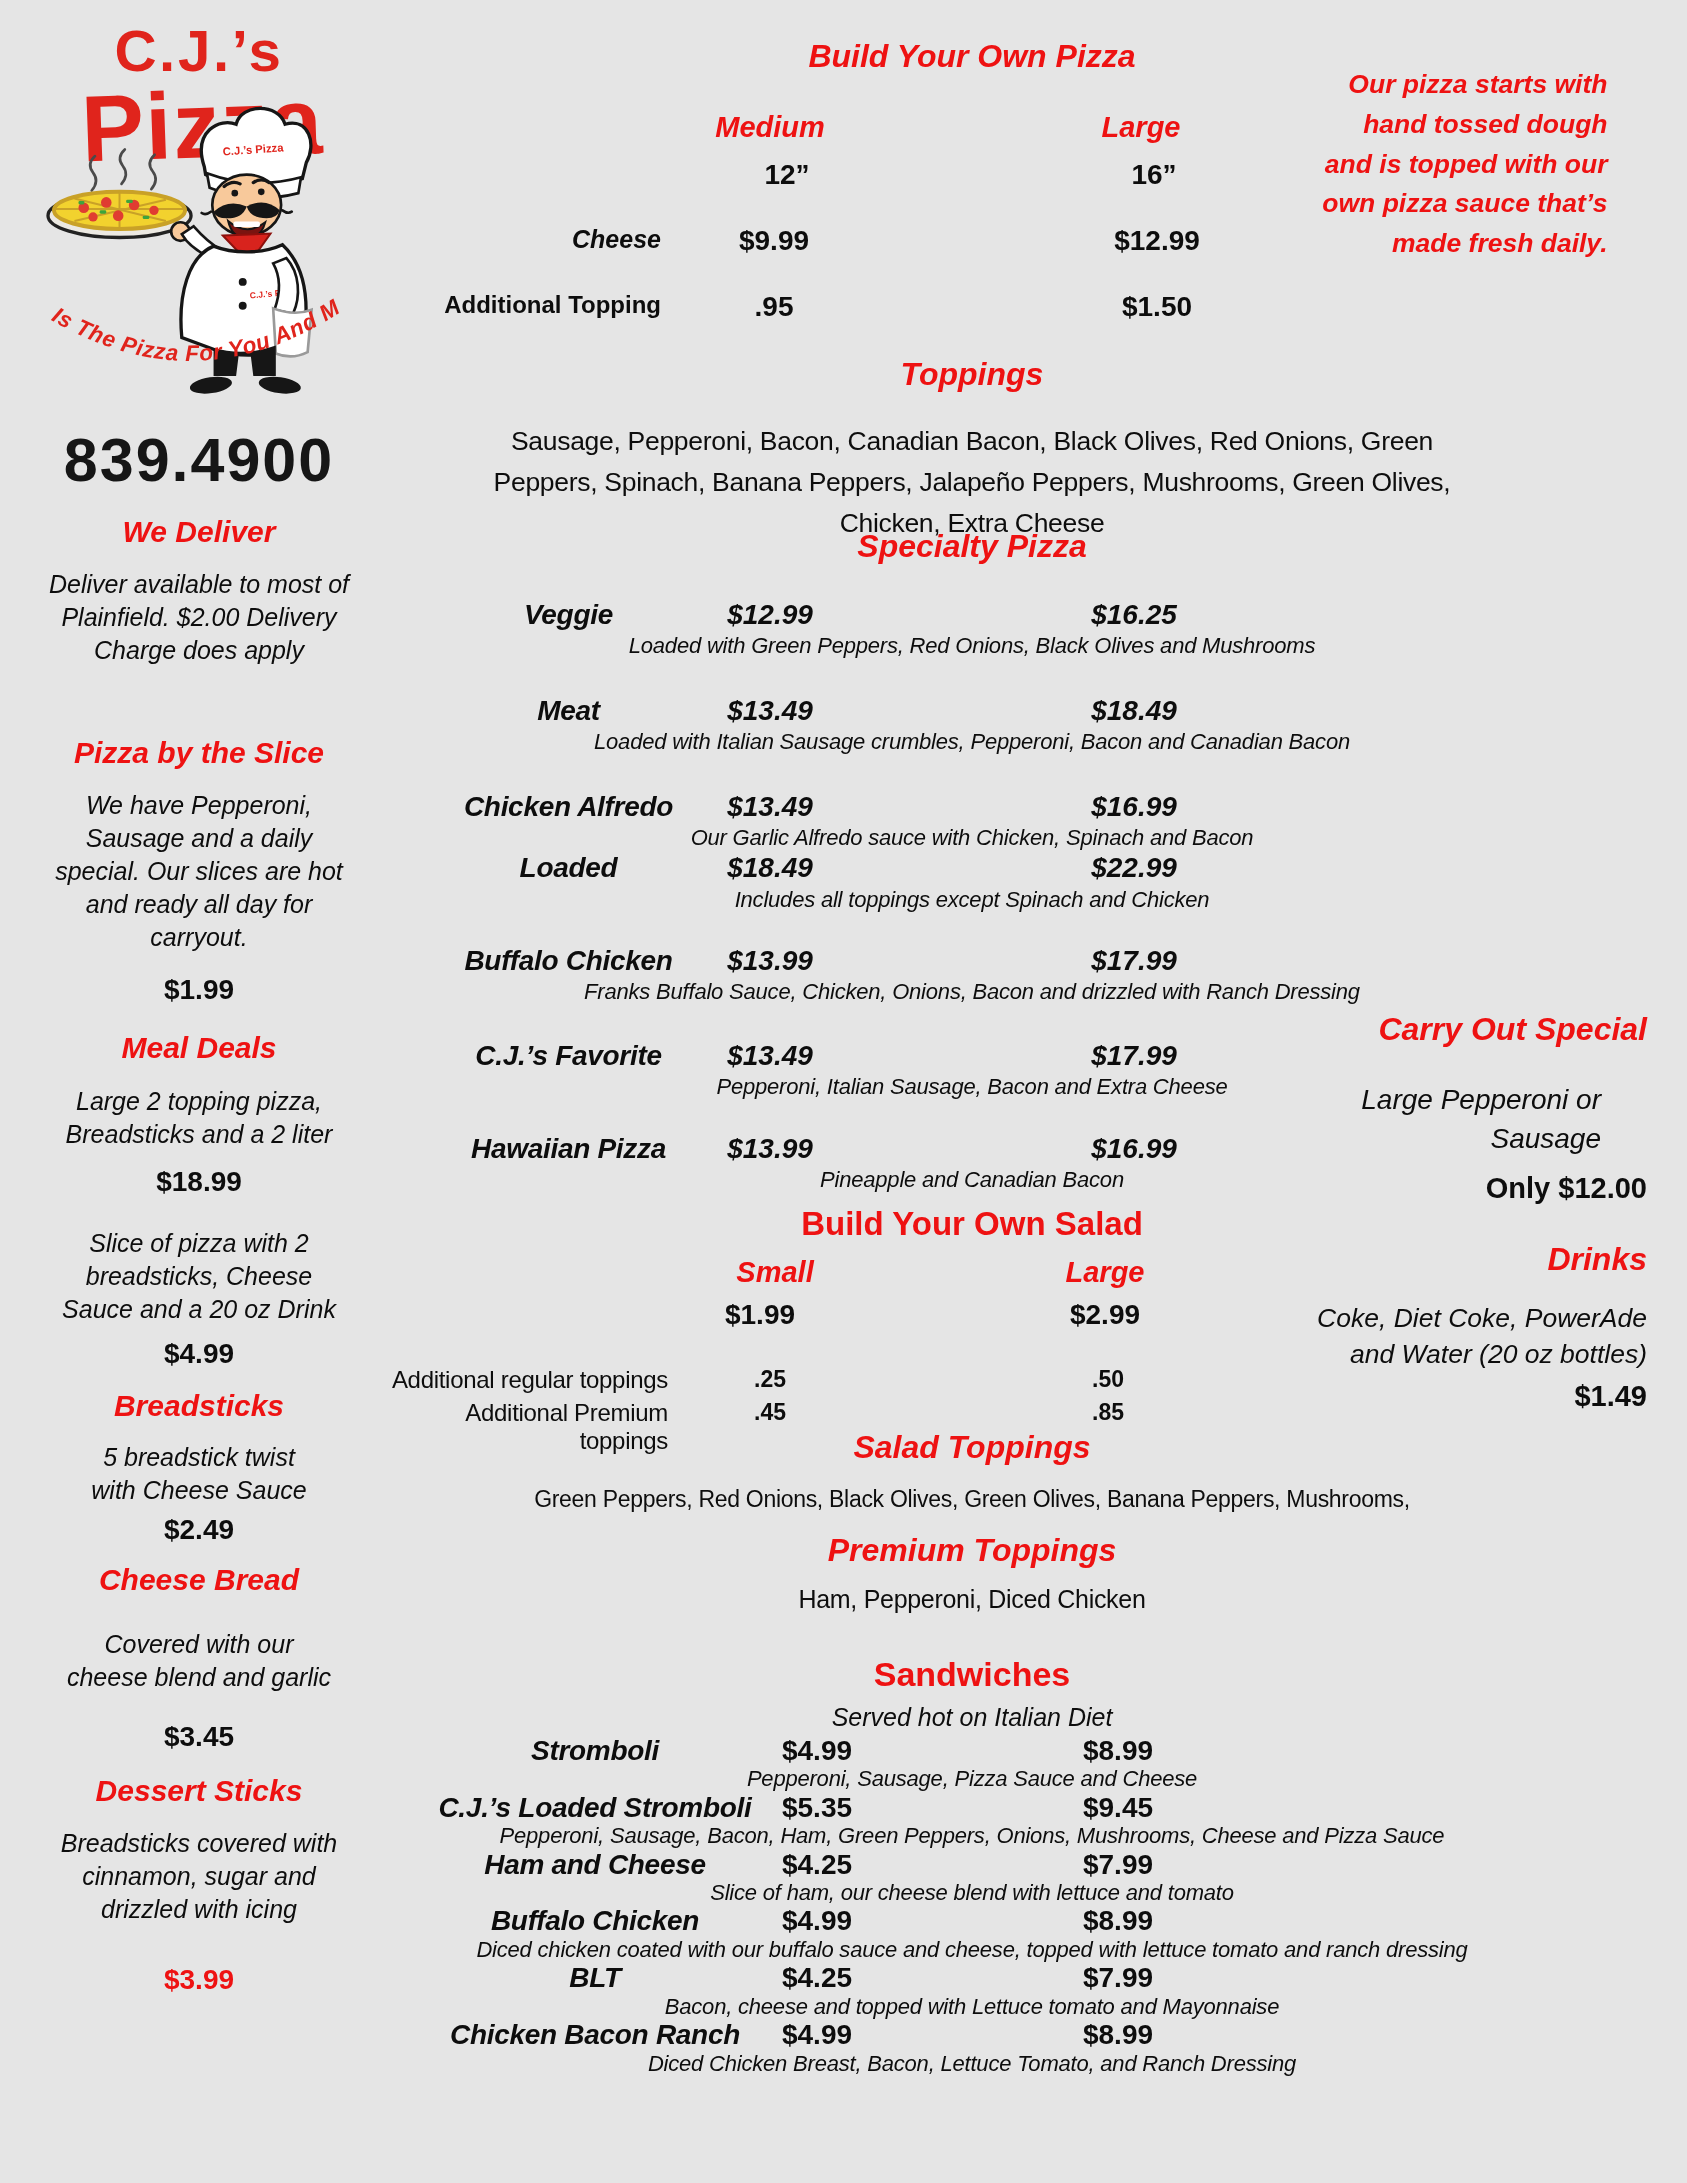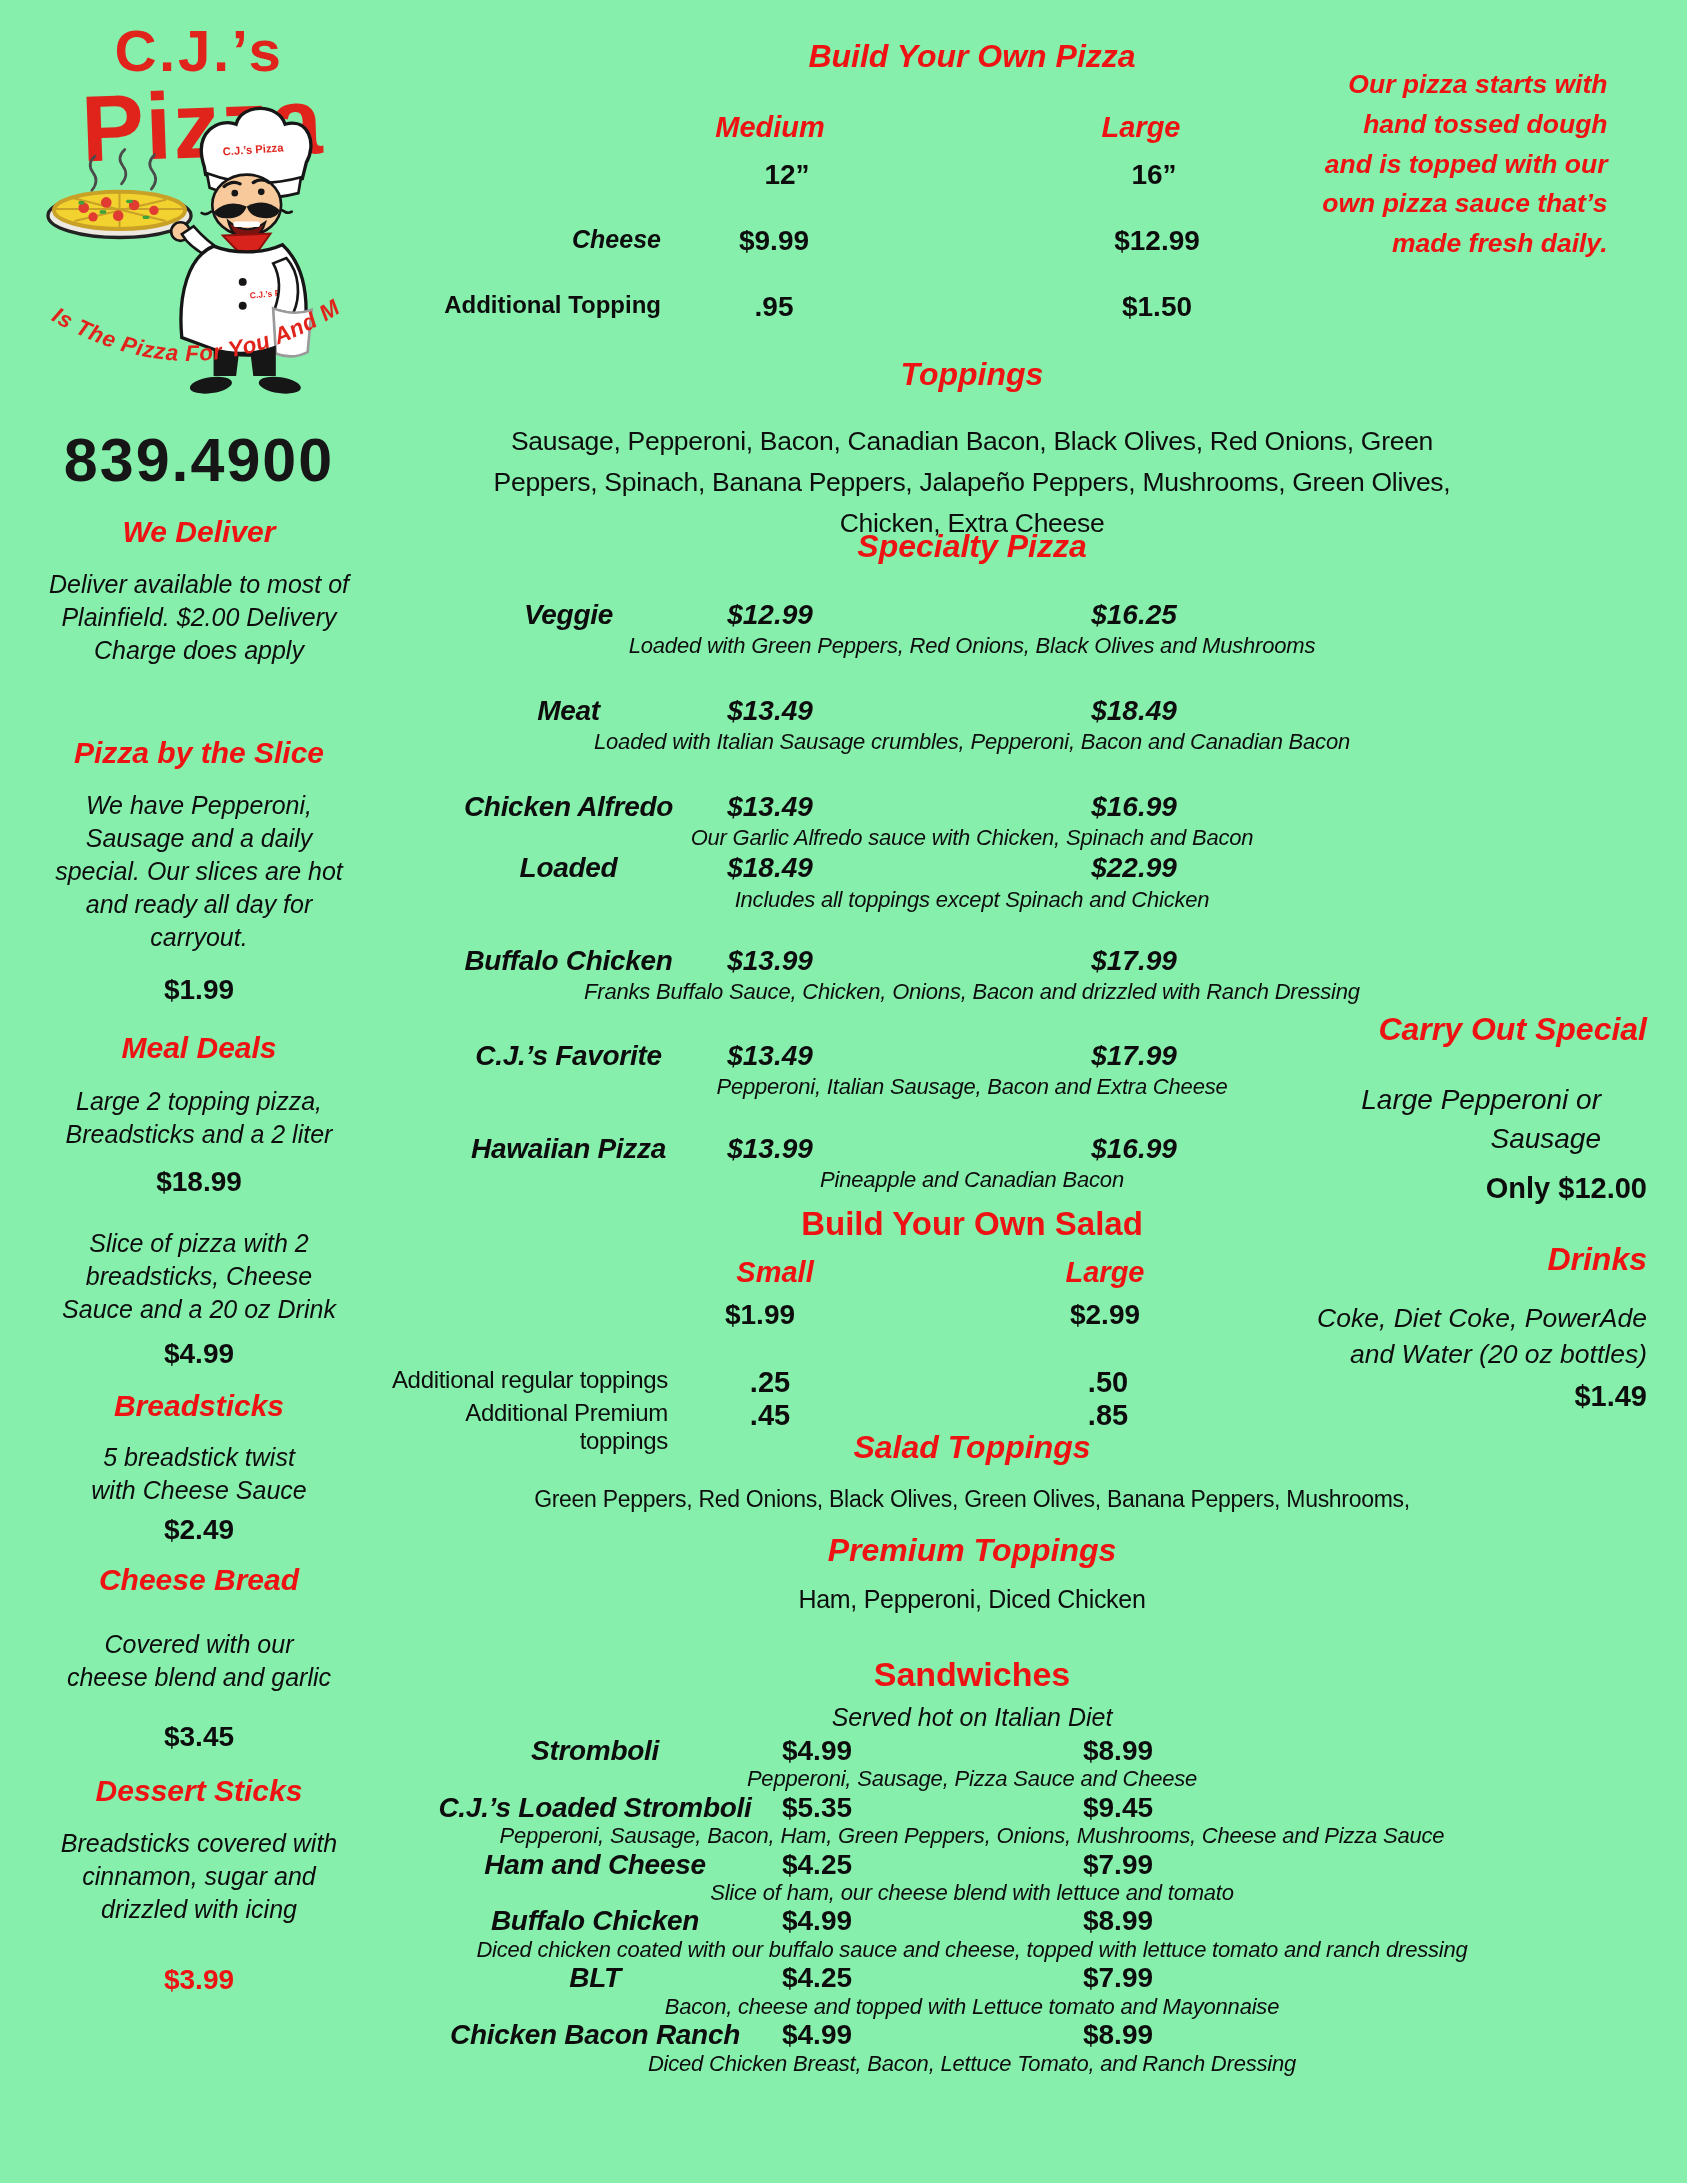--- a/index.html
+++ b/index.html
@@ -3,21 +3,21 @@
 <meta charset="utf-8">
 <style>
   :root{
     --red:#ee1212;
     --logo-red:#e0241c;
     --ink:#0d0d0d;
   }
   *{margin:0;padding:0;box-sizing:border-box;}
   html,body{background:#ffffff;}
   body{font-family:"Liberation Sans", sans-serif;color:var(--ink);}
-  .page{position:relative;width:1687px;height:2183px;background:#86efac;overflow:hidden;}
+  .page{position:relative;width:1687px;height:2183px;background:#e5e5e5;overflow:hidden;}
 
   .abs{position:absolute;}
 
   
   .lcol{position:absolute;left:40px;top:0;width:318px;height:2183px;}
   .lblock{position:absolute;left:0;width:318px;text-align:center;}
   .l-title{color:var(--red);font-weight:bold;font-style:italic;font-size:30px;}
   .l-body{font-style:italic;font-size:25px;line-height:1.32;}
   .l-price{font-weight:bold;font-size:28px;}
   .l-price-red{color:var(--red);}
@@ -40,21 +40,21 @@
   .list-inner{max-width:1032px;margin:0 auto;line-height:1.55;}
   .nowrap{white-space:nowrap;}
   .name{position:absolute;left:0;width:357px;text-align:center;font-weight:bold;font-style:italic;font-size:28px;letter-spacing:-0.3px;}
   .p1{position:absolute;left:380px;transform:translateX(-50%);font-weight:bold;font-style:italic;font-size:28px;}
   .p2{position:absolute;left:744px;transform:translateX(-50%);font-weight:bold;font-style:italic;font-size:28px;}
   .desc{position:absolute;left:0;width:100%;text-align:center;font-style:italic;font-size:22px;letter-spacing:-0.2px;}
   .sname{position:absolute;left:0;width:410px;text-align:center;font-weight:bold;font-style:italic;font-size:28px;letter-spacing:-0.3px;}
   .sp1{position:absolute;left:427px;transform:translateX(-50%);font-weight:bold;font-size:28px;}
   .sp2{position:absolute;left:728px;transform:translateX(-50%);font-weight:bold;font-size:28px;}
   .sal-label{position:absolute;left:0;width:278px;text-align:right;font-size:24px;letter-spacing:-0.3px;}
-  .sal-val{position:absolute;transform:translateX(-50%);font-weight:bold;font-size:29px;}
+  .sal-val{position:absolute;transform:translateX(-50%);font-weight:bold;font-size:23px;}
   .subtitle{position:absolute;left:0;width:100%;text-align:center;font-style:italic;font-size:25px;}
 
   
   .rcol{position:absolute;left:1277px;top:0;width:370px;height:2183px;}
   .rblock{position:absolute;left:0;width:370px;text-align:right;}
   .r-intro{color:var(--red);font-style:italic;font-size:26.5px;line-height:1.5;font-weight:600;}
   .r-title{color:var(--red);font-weight:bold;font-style:italic;font-size:32px;}
   .r-body{font-style:italic;font-size:28px;line-height:1.4;}
   .r-body-sm{font-style:italic;font-size:26.5px;line-height:1.35;}
   .r-price{font-weight:bold;font-size:29px;}

